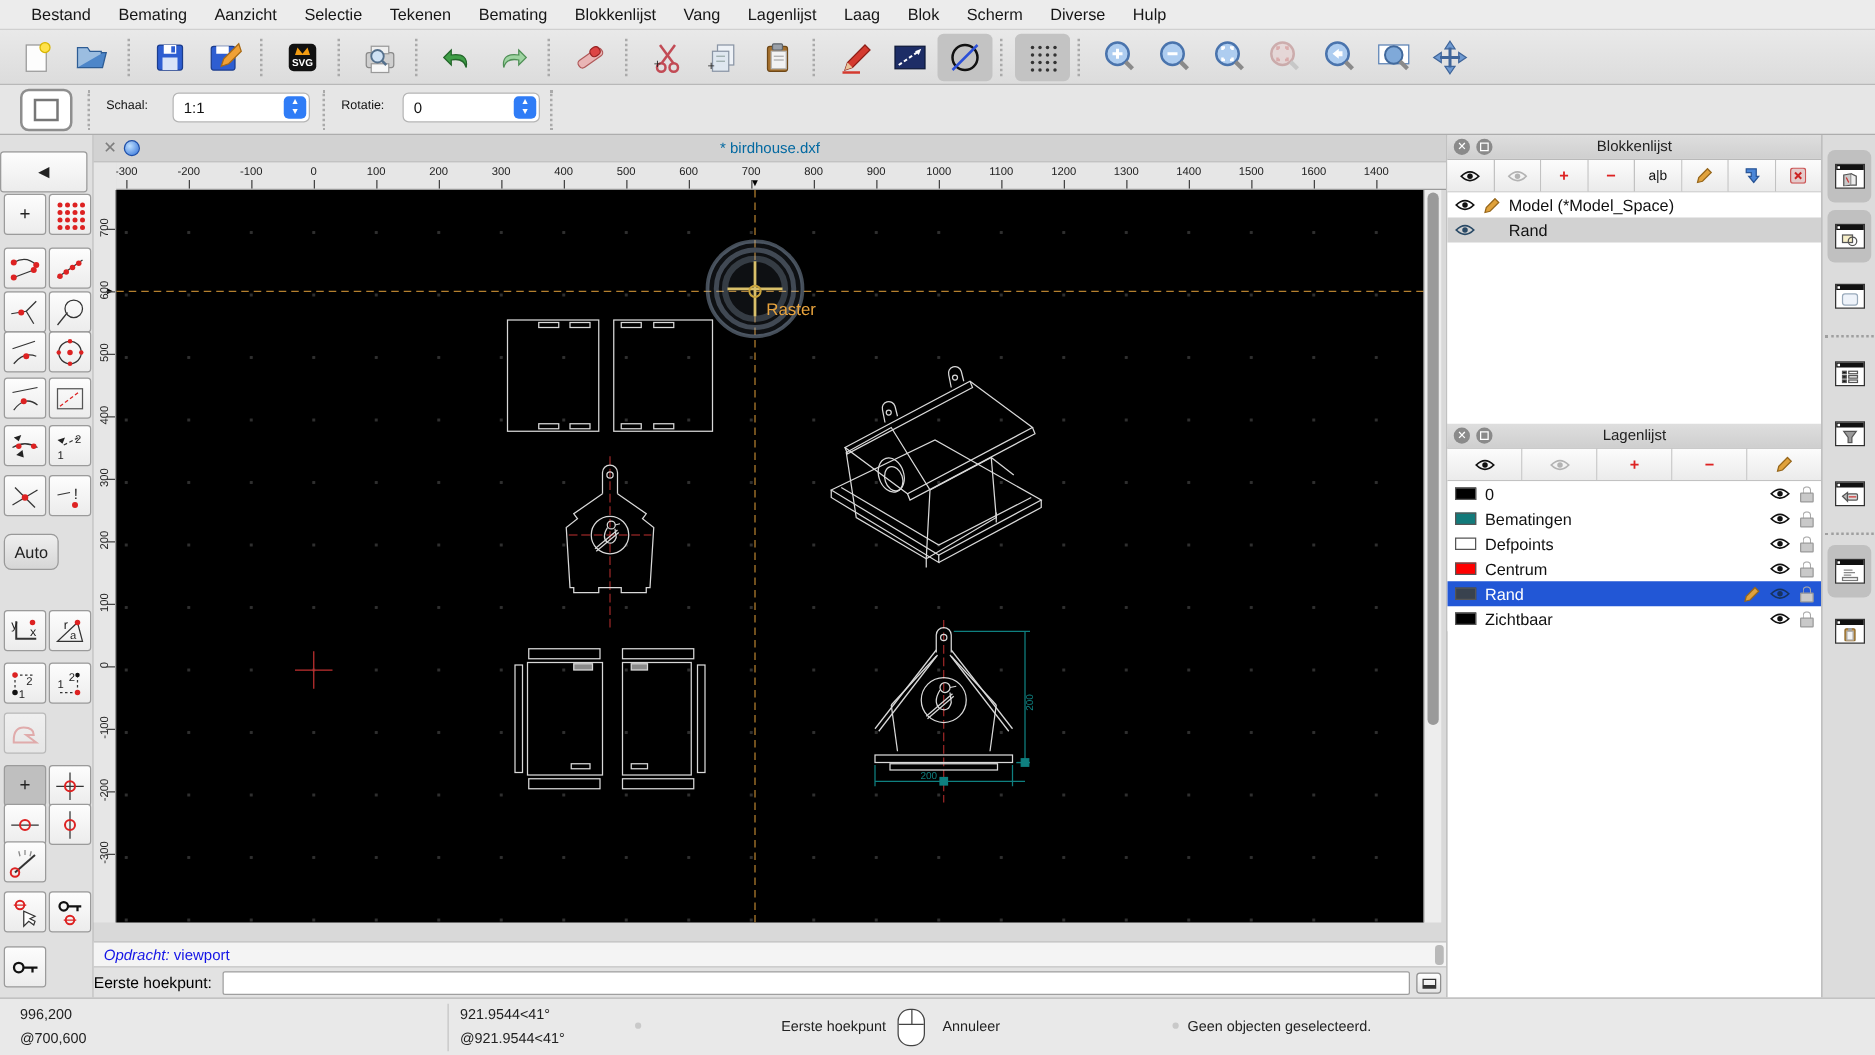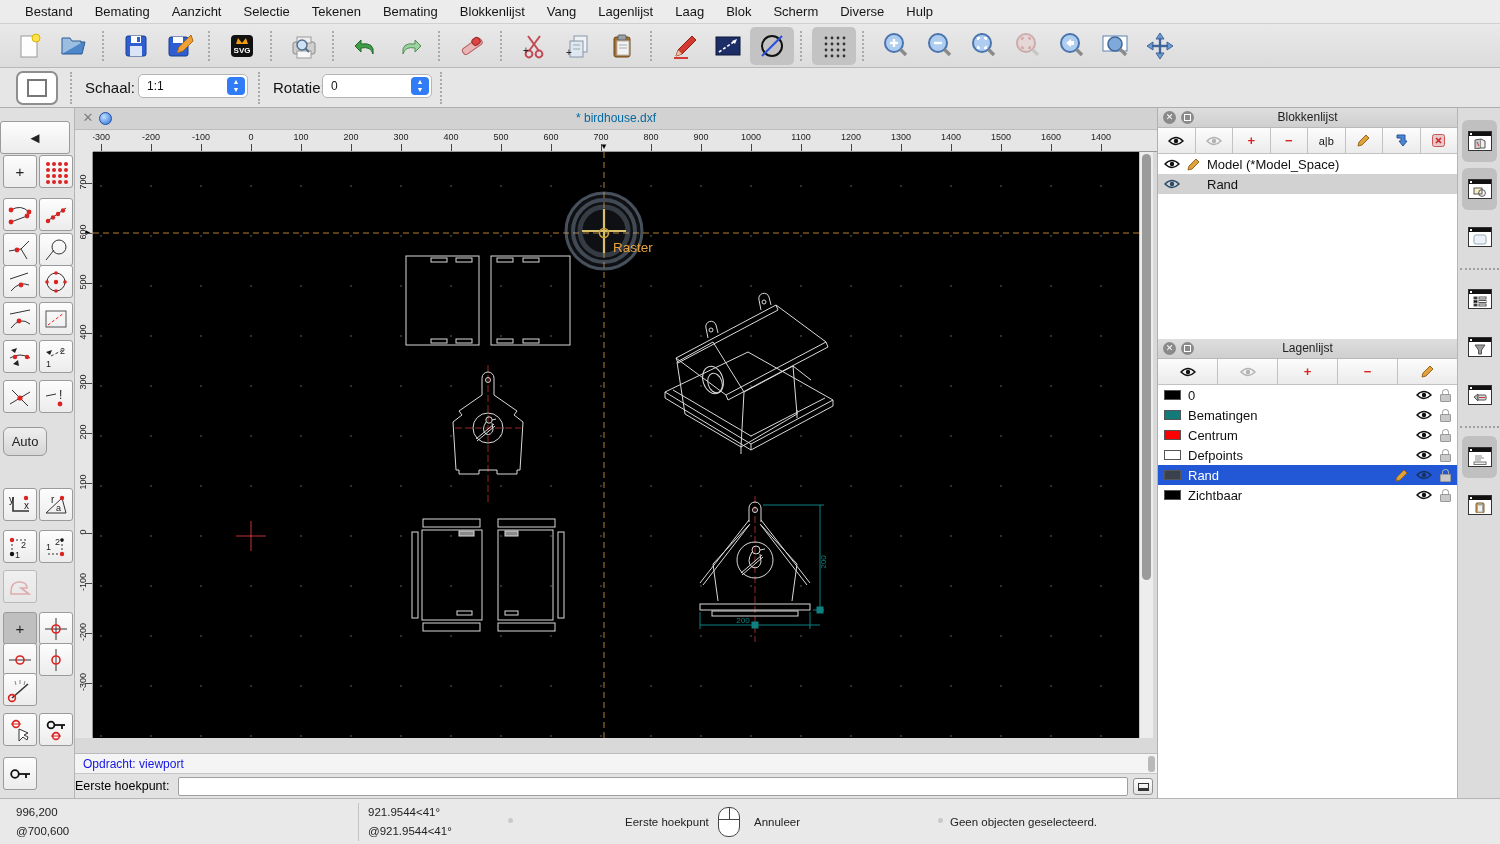--- a/index.html
+++ b/index.html
@@ -14,21 +14,21 @@
   .toolbar { position:absolute; left:0; top:24px; width:1500px; height:44px; background:linear-gradient(#e9e9e9,#dcdcdc); border-bottom:1px solid #b8b8b8; display:flex; align-items:center; padding-left:8px; }
   .tbtn { width:44px; height:38px; display:flex; align-items:center; justify-content:center; border-radius:5px; }
   .tbtn.pressed { background:#c3c3c3; }
   .tbtn.disabled { opacity:.45; }
   .tsep { width:9px; height:30px; border-left:2px dotted #aaa; margin:0 3px 0 6px; }
 
   
   .optionsbar { position:absolute; left:0; top:68px; width:1500px; height:40px; background:#e6e6e6; border-bottom:1px solid #adadad; }
   .vp-btn { position:absolute; left:16px; top:3px; width:42px; height:34px; background:#fff; border:2px solid #8e8e8e; border-radius:7px; display:flex; align-items:center; justify-content:center; }
   .vp-btn .inner { width:20px; height:18px; border:2px solid #777; }
-  .opt-label { position:absolute; top:11px; font-size:15px; color:#111; }
+  .opt-label { position:absolute; top:11px; font-size:10px; color:#111; }
   .combo { position:absolute; top:6px; width:110px; height:24px; background:#fff; border:1px solid #b5b5b5; border-radius:5px; font-size:12px; line-height:22px; padding-left:8px; color:#111; }
   .combo .stepper { position:absolute; right:2px; top:2px; width:18px; height:18px; background:#2f7cf6; border-radius:4px; color:#fff; font-size:7px; line-height:8px; text-align:center; padding-top:1px; }
   .osep { position:absolute; top:4px; height:32px; border-left:2px dotted #aaa; }
 
   
   .workspace { position:absolute; left:0; top:108px; width:1500px; height:690px; background:#e0e0e0; }
 
   
   .palette { position:absolute; left:0; top:0; width:75px; height:690px; background:#e0e0e0; border-right:1px solid #b5b5b5; }
   .pbtn { position:absolute; width:34px; height:33px; background:linear-gradient(#fdfdfd,#ececec); border:1px solid #9b9b9b; border-radius:3px; display:flex; align-items:center; justify-content:center; font-size:15px; color:#222; }
@@ -64,21 +64,21 @@
 
   .vscroll { position:absolute; left:1064px; top:0; width:14px; height:586px; background:#ededed; border-left:1px solid #c5c5c5; }
   .vscroll .thumb { position:absolute; left:2px; top:2px; width:9px; height:426px; background:#9a9a9a; border-radius:5px; }
 
   .hscrollrow { position:absolute; left:0; top:630px; width:1082px; height:15px; background:#ededed; }
   .hscrollrow .thumb { position:absolute; left:58px; top:3px; width:857px; height:9px; background:#8f8f8f; border-radius:5px; }
   .grid-status { position:absolute; right:6px; top:0px; font-size:12px; color:#000; }
 
   .historyrow { position:absolute; left:0; top:645px; width:1082px; height:20px; background:#f4f4f4; border-top:1px solid #bbb; font-size:12px; }
   .historyrow .htext { position:absolute; left:8px; top:3px; color:#1414e6; }
-  .historyrow .hlabel { }
+  .historyrow .hlabel { font-style:italic; }
   .historyrow .hscroll { position:absolute; right:2px; top:2px; width:7px; height:16px; background:#b9b9b9; border-radius:3px; }
 
   .inputrow { position:absolute; left:0; top:665px; width:1082px; height:25px; background:#e2e2e2; border-top:1px solid #c6c6c6; }
   .inputrow .plabel { position:absolute; left:0; top:5px; font-size:12.5px; color:#000; }
   .inputrow input { position:absolute; left:103px; top:3px; width:950px; height:19px; border:1px solid #9f9f9f; border-radius:2px; background:#fff; font-size:12px; padding:0 4px; font-family:inherit; }
   .kbd-btn { position:absolute; right:4px; top:4px; width:20px; height:17px; background:linear-gradient(#fff,#e3e3e3); border:1px solid #909090; border-radius:3px; display:flex; align-items:center; justify-content:center; }
   .kbd-btn .kico { width:11px; height:8px; border:1px solid #333; border-bottom-width:3px; }
 
   
   .rpanels { position:absolute; left:1157px; top:0; width:300px; height:690px; background:#fff; border-left:1px solid #b0b0b0; }
@@ -937,37 +937,37 @@
                   <circle cx="8" cy="5" r="2.2" fill="#111"></circle>
                 </svg>
                 <span class="lockico">
                   <span class="shackle"></span>
                   <span class="bodyp"></span>
                 </span>
               </span>
           </div>
 
           <div class="prow">
-            <span class="swatch" style="background-color: rgb(255, 0, 0);"></span>
-            <span>Centrum</span>
+            <span class="swatch" style="background-color: rgb(255, 255, 255);"></span>
+            <span>Defpoints</span>
             <span class="rowicons">
                 <svg width="16" height="10">
                   <path d="M1,5 Q8,-2 15,5 Q8,12 1,5 Z" fill="none" stroke="#111" stroke-width="1.4"></path>
                   <circle cx="8" cy="5" r="2.2" fill="#111"></circle>
                 </svg>
                 <span class="lockico">
                   <span class="shackle"></span>
                   <span class="bodyp"></span>
                 </span>
               </span>
           </div>
 
           <div class="prow">
-            <span class="swatch" style="background-color: rgb(255, 255, 255);"></span>
-            <span>Defpoints</span>
+            <span class="swatch" style="background-color: rgb(255, 0, 0);"></span>
+            <span>Centrum</span>
             <span class="rowicons">
                 <svg width="16" height="10">
                   <path d="M1,5 Q8,-2 15,5 Q8,12 1,5 Z" fill="none" stroke="#111" stroke-width="1.4"></path>
                   <circle cx="8" cy="5" r="2.2" fill="#111"></circle>
                 </svg>
                 <span class="lockico">
                   <span class="shackle"></span>
                   <span class="bodyp"></span>
                 </span>
               </span>

